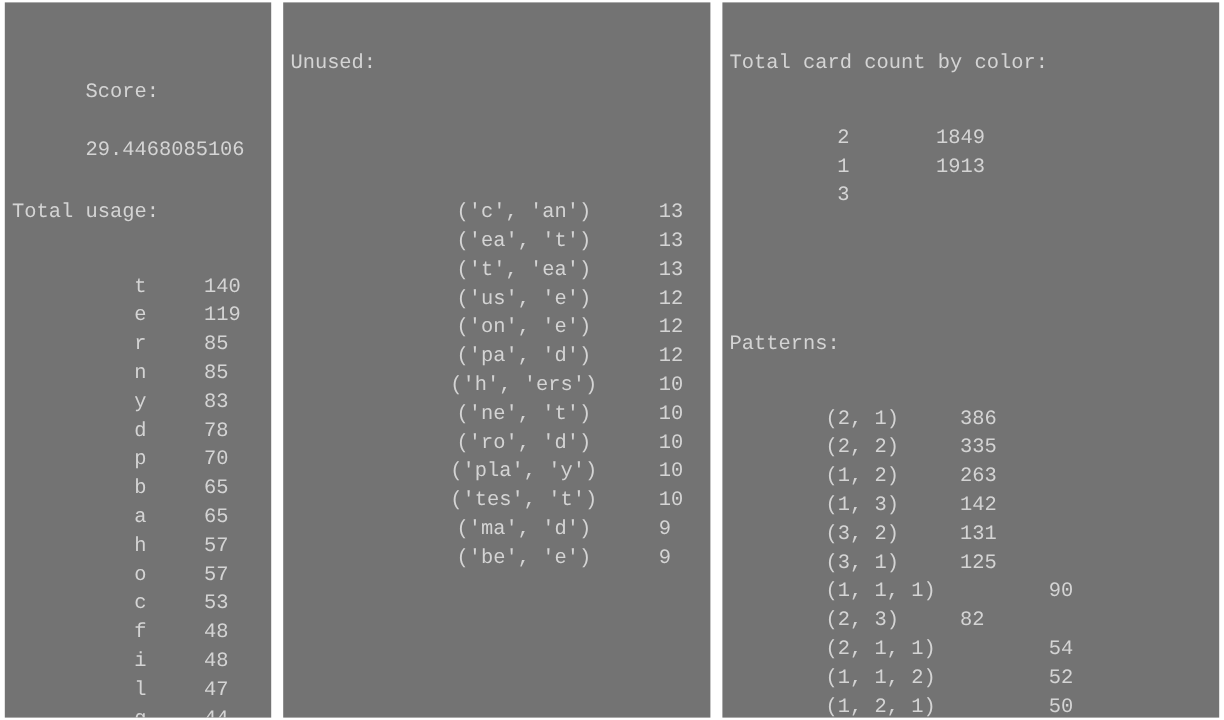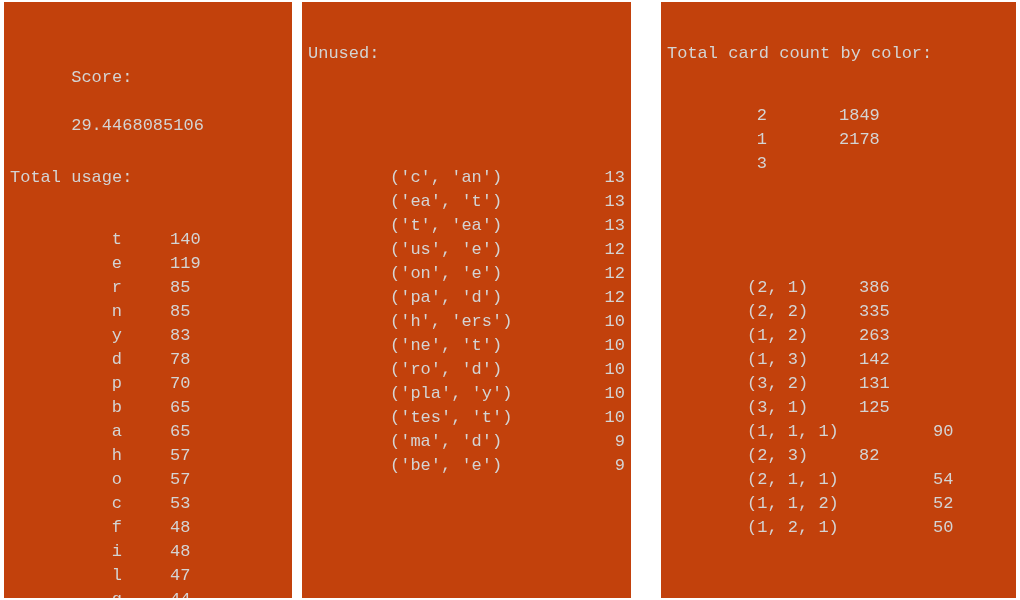--- a/index.html
+++ b/index.html
@@ -14,38 +14,38 @@
     overflow: hidden;
   }
   .panels {
     display: flex;
     gap: 10px;
     padding: 2px 4px;
     height: 600px;
     box-sizing: border-box;
   }
   .panel {
-    background: #c2410c;
+    background: #737373;
     flex: 0 0 auto;
     overflow: hidden;
     padding: 2px 6px;
     box-sizing: border-box;
     white-space: pre;
   }
-  .panel.left   { width: 288px; }
+  .panel.left   { width: 222px; }
   .panel.middle { flex: 1 1 auto; }
-  .panel.right  { width: 355px; margin-left: 20px; }
+  .panel.right  { width: 414px; }
 
   .line { line-height: 24px; height:24px; }
   .kv { display:flex; }
   .key-l { width: 112px; text-align:right; padding-right: 48px; }
   .val-l { }
 
   .word-line { display:flex; }
-  .word-key { width: 225px; text-align:left; padding-left: 82px; }
+  .word-key { width: 225px; text-align:center; padding-left: 82px; }
   .word-val { }
 
   .color-line { display:flex; }
   .color-key { width: 100px; text-align:right; }
   .color-val { padding-left: 72px; }
 
   .pattern-line { display:flex; }
   .pattern-key { padding-left: 80px; min-width: 96px; }
   .pattern-val { padding-left: 16px; }
   .pattern-val.wide { padding-left: 90px; }
@@ -67,18 +67,19 @@
   </div>
 
   <div class="panel middle">
     <div class="line">Unused:</div>
     <div class="line"> </div>
     <div id="words-list"><div class="line word-line"><span class="word-key">('c', 'an')</span><span class="word-val">13</span></div><div class="line word-line"><span class="word-key">('ea', 't')</span><span class="word-val">13</span></div><div class="line word-line"><span class="word-key">('t', 'ea')</span><span class="word-val">13</span></div><div class="line word-line"><span class="word-key">('us', 'e')</span><span class="word-val">12</span></div><div class="line word-line"><span class="word-key">('on', 'e')</span><span class="word-val">12</span></div><div class="line word-line"><span class="word-key">('pa', 'd')</span><span class="word-val">12</span></div><div class="line word-line"><span class="word-key">('h', 'ers')</span><span class="word-val">10</span></div><div class="line word-line"><span class="word-key">('ne', 't')</span><span class="word-val">10</span></div><div class="line word-line"><span class="word-key">('ro', 'd')</span><span class="word-val">10</span></div><div class="line word-line"><span class="word-key">('pla', 'y')</span><span class="word-val">10</span></div><div class="line word-line"><span class="word-key">('tes', 't')</span><span class="word-val">10</span></div><div class="line word-line"><span class="word-key">('ma', 'd')</span><span class="word-val">9</span></div><div class="line word-line"><span class="word-key">('be', 'e')</span><span class="word-val">9</span></div></div>
   </div>
 
   <div class="panel right">
     <div class="line">Total card count by color:</div>
-    <div id="color-list"><div class="line color-line"><span class="color-key">2</span><span class="color-val">1849</span></div><div class="line color-line"><span class="color-key">1</span><span class="color-val">2178</span></div><div class="line color-line"><span class="color-key">3</span></div></div>
+    <div id="color-list"><div class="line color-line"><span class="color-key">2</span><span class="color-val">1849</span></div><div class="line color-line"><span class="color-key">1</span><span class="color-val">1913</span></div><div class="line color-line"><span class="color-key">3</span></div></div>
     <div class="line"> </div>
+    <div class="line">Patterns:</div>
     <div id="patterns-list"><div class="line pattern-line"><span class="pattern-key">(2, 1)</span><span class="pattern-val">386</span></div><div class="line pattern-line"><span class="pattern-key">(2, 2)</span><span class="pattern-val">335</span></div><div class="line pattern-line"><span class="pattern-key">(1, 2)</span><span class="pattern-val">263</span></div><div class="line pattern-line"><span class="pattern-key">(1, 3)</span><span class="pattern-val">142</span></div><div class="line pattern-line"><span class="pattern-key">(3, 2)</span><span class="pattern-val">131</span></div><div class="line pattern-line"><span class="pattern-key">(3, 1)</span><span class="pattern-val">125</span></div><div class="line pattern-line"><span class="pattern-key">(1, 1, 1)</span><span class="pattern-val wide">90</span></div><div class="line pattern-line"><span class="pattern-key">(2, 3)</span><span class="pattern-val">82</span></div><div class="line pattern-line"><span class="pattern-key">(2, 1, 1)</span><span class="pattern-val wide">54</span></div><div class="line pattern-line"><span class="pattern-key">(1, 1, 2)</span><span class="pattern-val wide">52</span></div><div class="line pattern-line"><span class="pattern-key">(1, 2, 1)</span><span class="pattern-val wide">50</span></div></div>
   </div>
 
 </div>
 
 </body></html>

